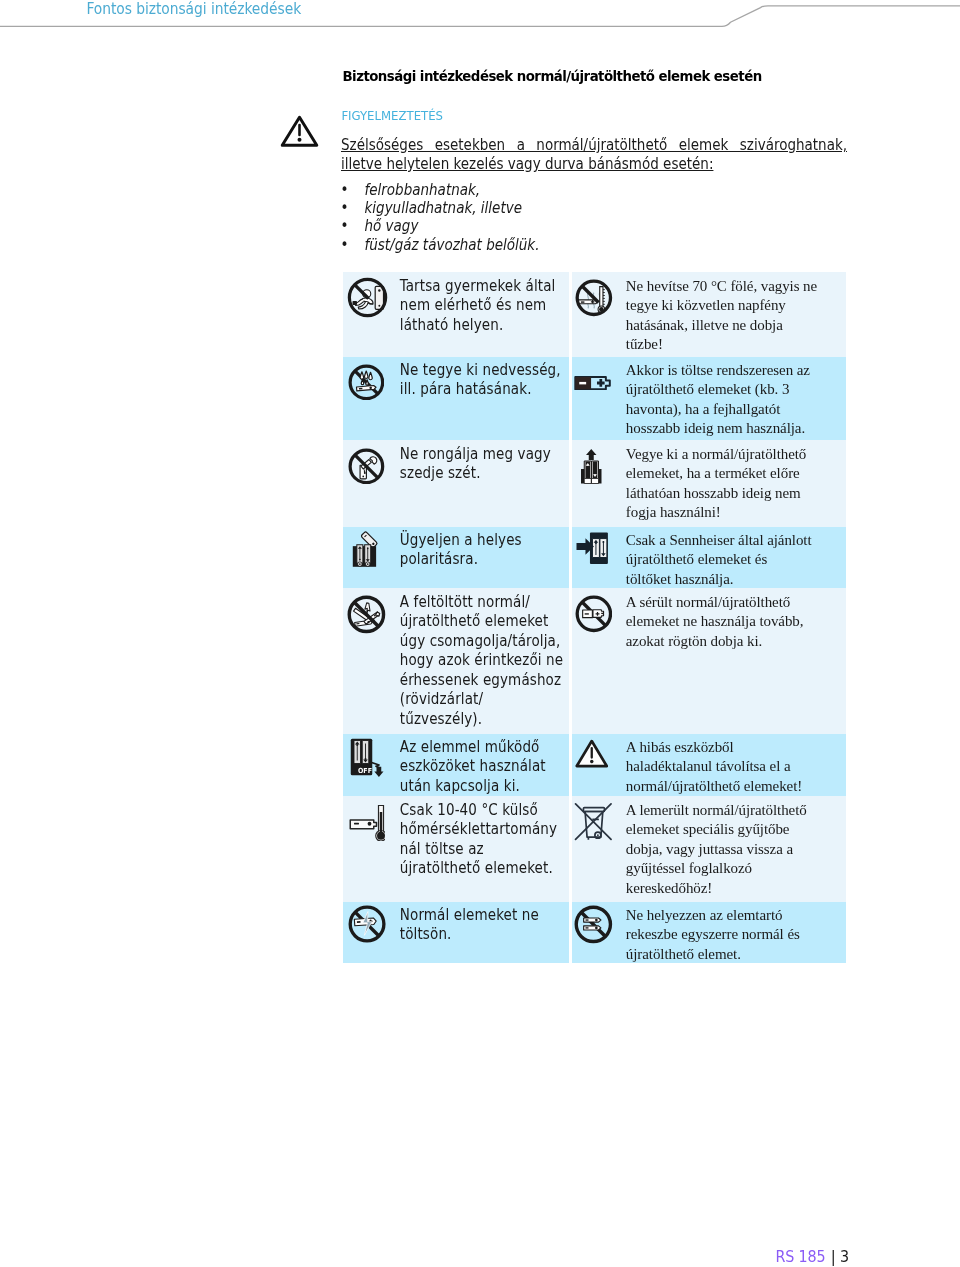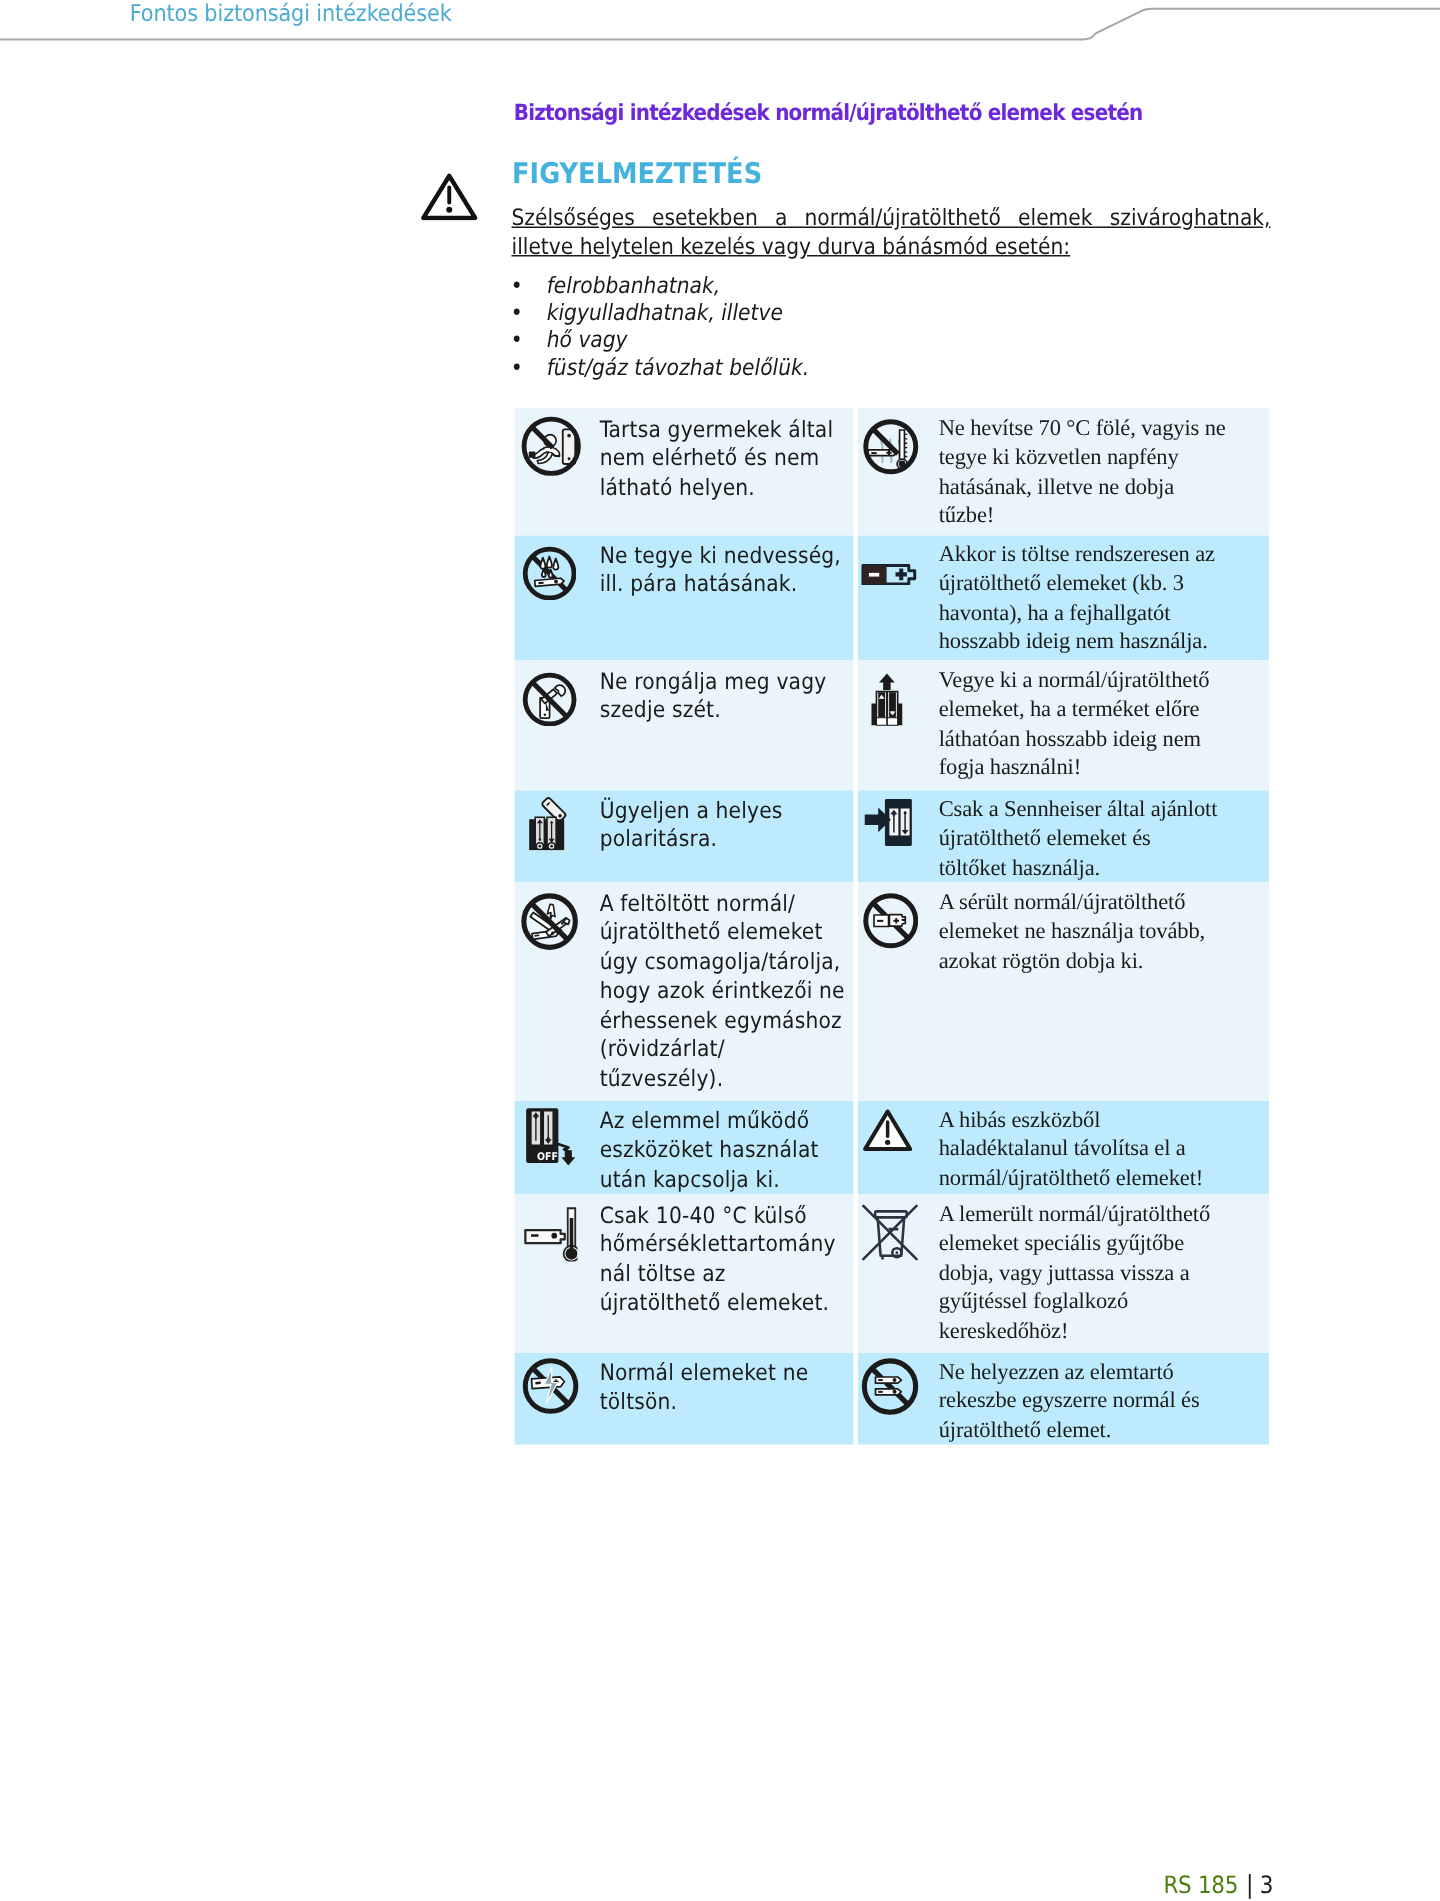--- a/index.html
+++ b/index.html
@@ -15,26 +15,26 @@
   .runhead{
     position:absolute;left:86.5px;top:0.2px;
     font-size:15.4px;letter-spacing:-0.06px;color:#4cabd2;
     white-space:nowrap;line-height:18px;
   }
   .headrule{position:absolute;left:0;top:0;width:960px;height:40px;}
 
   
   .sect-title{
     position:absolute;left:342.5px;top:67.9px;
-    font-size:14.8px;letter-spacing:-0.52px;font-weight:bold;color:#6d28d9;
+    font-size:14.8px;letter-spacing:-0.52px;font-weight:bold;color:#000000;
     white-space:nowrap;line-height:16px;
   }
   .warn-label{
     position:absolute;left:341.4px;top:108.2px;
-    font-size:19px;font-weight:bold;color:#45b2dd;
+    font-size:13px;font-weight:normal;color:#45b2dd;
     white-space:nowrap;line-height:16px;
   }
   .warn-icon{position:absolute;left:279.6px;top:114.5px;width:39px;height:32.5px;}
   .warn-body{
     position:absolute;left:341px;top:136px;width:506px;
     font-size:15px;color:#1a1a1a;line-height:19.1px;
     text-align:justify;
     text-decoration:underline;
   }
   .warn-list{
@@ -59,21 +59,21 @@
   .colR .tx{letter-spacing:-0.08px;font-family:Liberation Serif, serif;}
   .colL .tx{left:56.8px;right:2px;}
   .colR .tx{left:54.3px;right:2px;}
   .tx .ln{display:block;white-space:nowrap;}
 
   
   .footer{
     position:absolute;left:775.6px;top:1248px;
     font-size:15.9px;letter-spacing:-0.18px;white-space:nowrap;line-height:18px;
   }
-  .footer .prod{color:#4d7c0f;}
+  .footer .prod{color:#8b5cf6;}
   .footer .bar{color:#1a1a1a;margin:0 0 0 1px;font-size:16.5px;}
   .footer .pg{color:#1a1a1a;}
 </style>
 </head>
 <body>
 
 <div class="page">
 
   <div class="runhead">Fontos biztonsági intézkedések</div>
   <svg class="headrule" viewBox="0 0 960 40" width="960" height="40">

